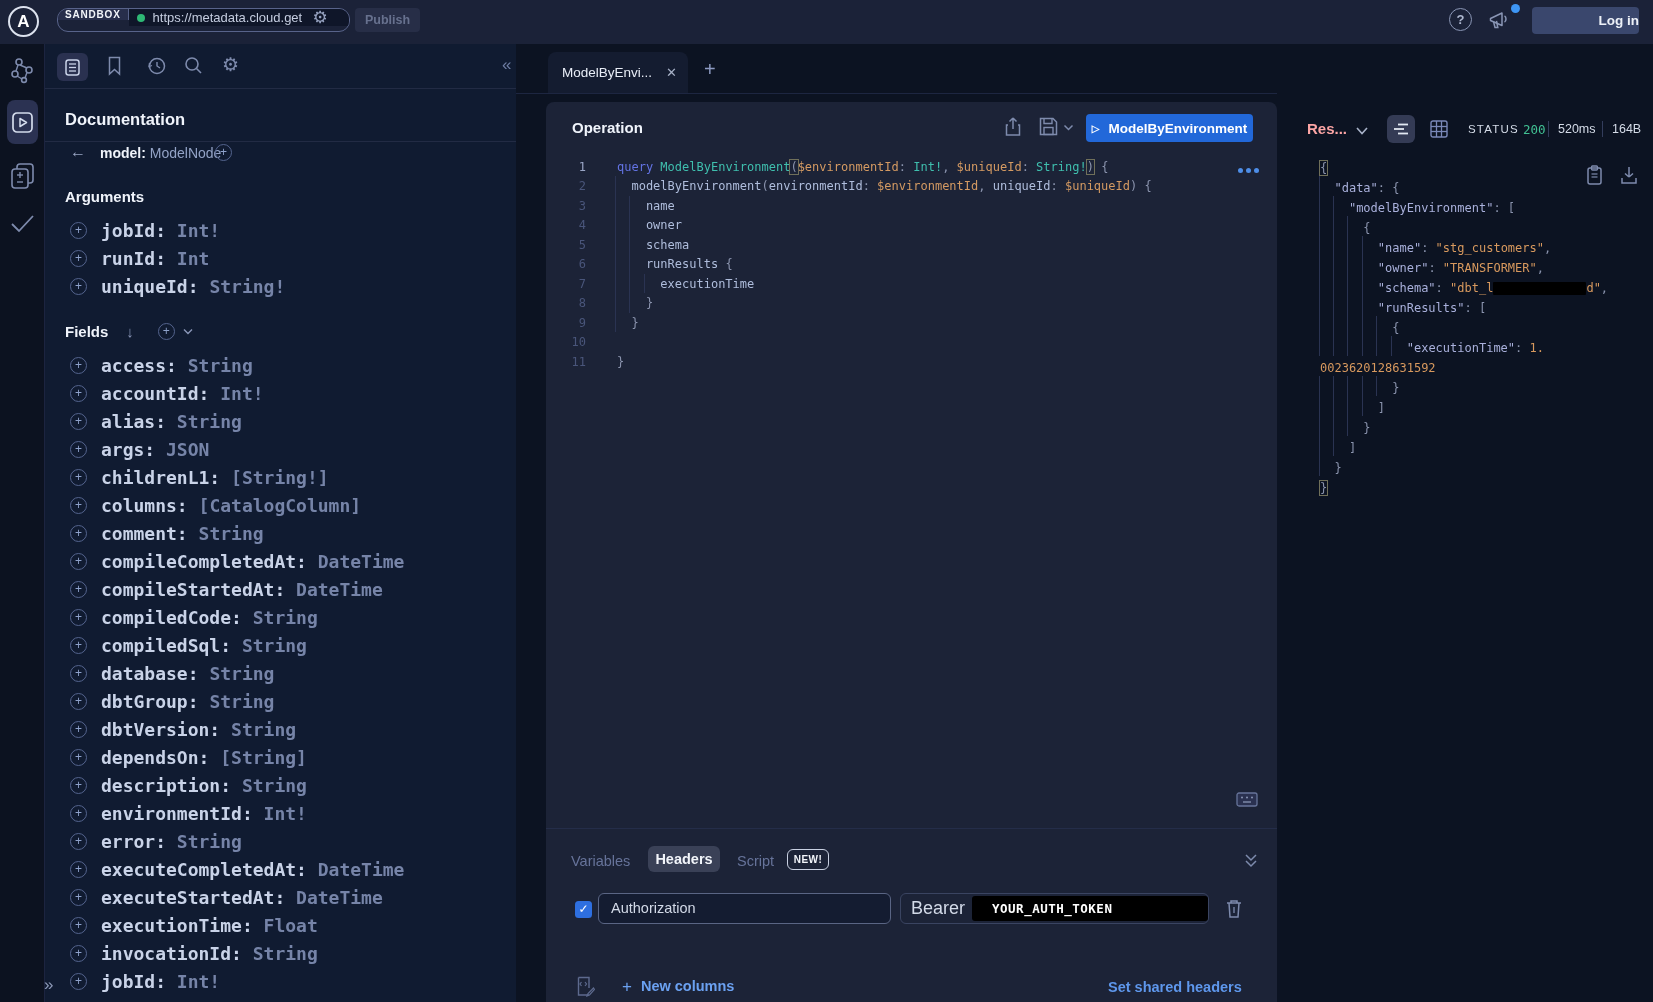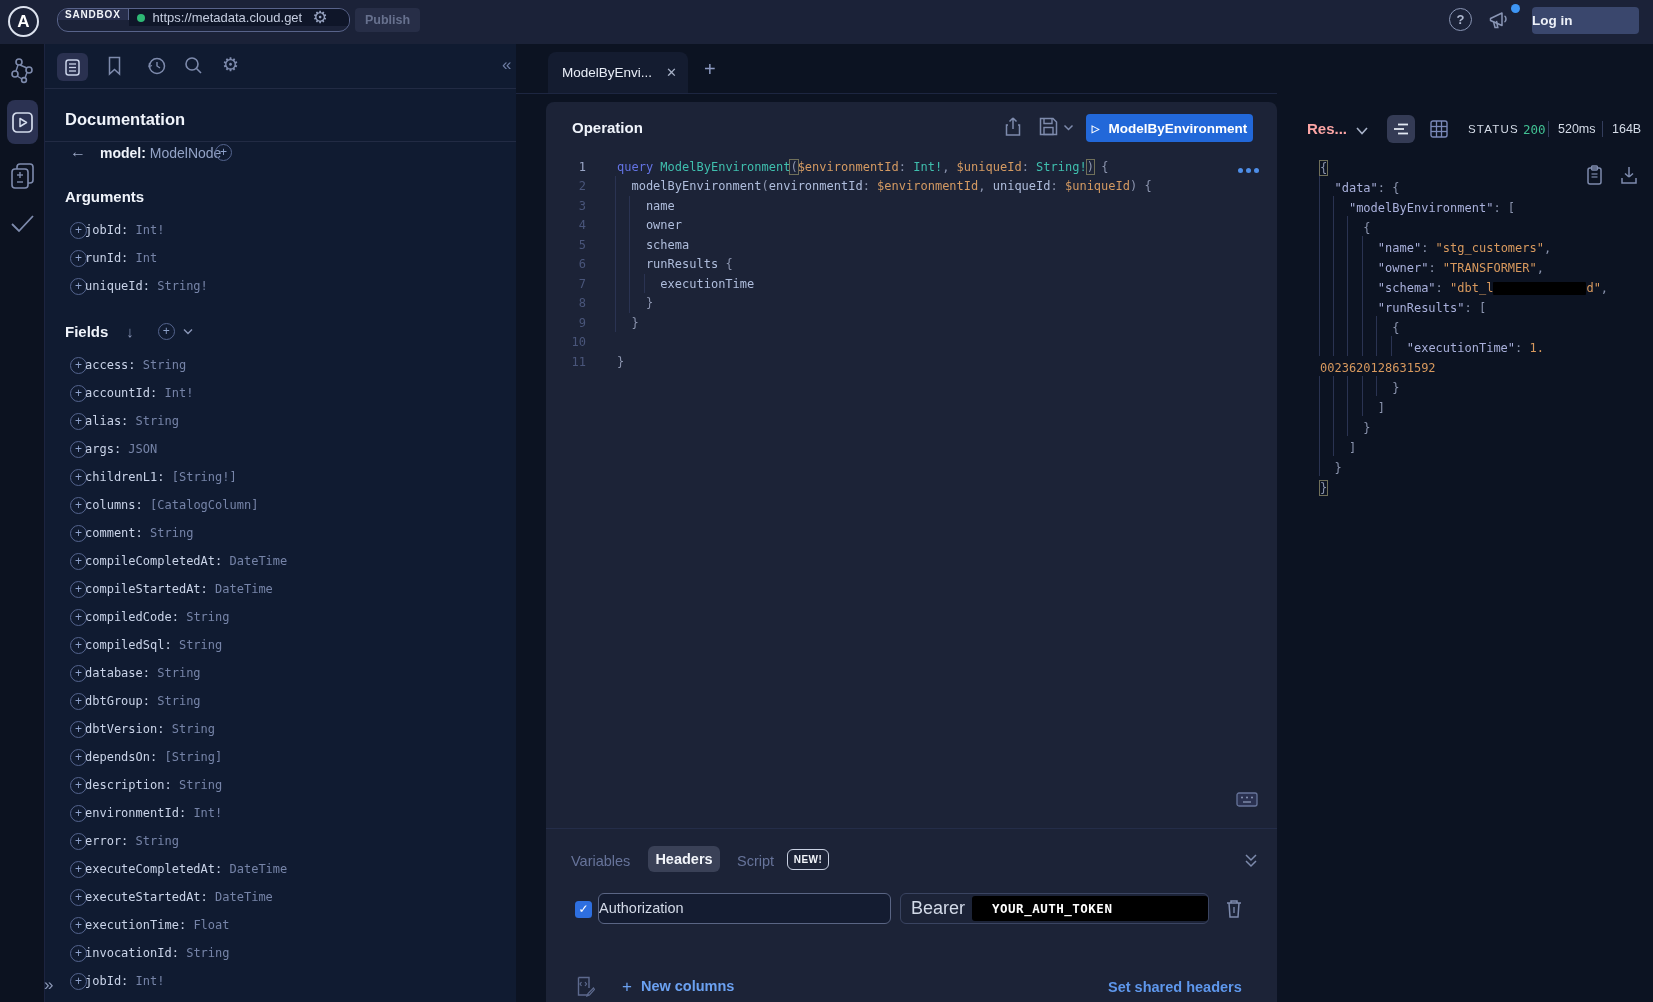--- a/index.html
+++ b/index.html
@@ -12,21 +12,21 @@
 #logo { position:absolute; left:8px; top:6px; width:31px; height:31px; border:2px solid #DCE2EE; border-radius:50%; color:#FFF; font-weight:bold; font-size:17px; text-align:center; line-height:27px; }
 #sandbox-group { position:absolute; left:57px; top:8px; height:24px; display:flex; align-items:flex-start; border:1px solid #58638A; border-radius:11px; overflow:hidden; }
 #sandbox-label { background:#272E4B; color:#F2F5FA; font-size:10px; font-weight:bold; letter-spacing:.8px; padding:0 7px; display:flex; align-items:center; border-right:1px solid #58638A; }
 #url-seg { background:#0F1629; display:flex; align-items:center; width:220px; padding:0 8px; }
 #url-dot { width:8px; height:8px; border-radius:50%; background:#2EB875; margin-right:8px; flex:none; }
 #url-text { font-size:13px; color:#C5CDE0; white-space:nowrap; overflow:hidden; width:158px; }
 #url-gear { color:#96A2C0; font-size:17px; line-height:1; margin-left:2px; }
 #publish-btn { position:absolute; left:355px; top:8px; height:24px; padding:0 10px; background:#272E47; border-radius:4px; color:#67718E; font-size:12.5px; font-weight:bold; line-height:24px; }
 #help-btn { position:absolute; left:1449px; top:8px; width:23px; height:23px; border:1.5px solid #8A96B5; border-radius:50%; color:#AEB8D0; font-size:13px; font-weight:bold; text-align:center; line-height:21px; }
 #mega-dot { position:absolute; left:1511px; top:4px; width:9px; height:9px; border-radius:50%; background:#3E96F5; }
-#login-btn { position:absolute; left:1532px; top:7px; width:107px; height:27px; background:#3A476D; border-radius:4px; color:#EDF1F8; font-size:13.5px; font-weight:bold; text-align:left; line-height:27px; }
+#login-btn { position:absolute; left:1532px; top:7px; width:107px; height:27px; background:#3A476D; border-radius:4px; color:#EDF1F8; font-size:13.5px; font-weight:bold; text-align:right; line-height:27px; }
 
 
 #rail { position:absolute; left:0; top:44px; width:45px; height:958px; background:#0C1220; border-right:1px solid #1C2440; }
 #rail-sel { position:absolute; left:7px; top:56px; width:31px; height:44px; background:#2B3252; border-radius:8px; }
 
 
 #docs { position:absolute; left:45px; top:44px; width:471px; height:958px; background:#101B31; }
 #doc-icon-sel { position:absolute; left:12px; top:9px; width:31px; height:28px; background:#2A3150; border-radius:6px; }
 #docs .hdr-divider { position:absolute; left:0; top:44px; width:471px; height:1px; background:#222B44; }
 #docs-title { position:absolute; left:20px; top:66px; font-size:16.5px; font-weight:600; color:#F0F4FB; }
@@ -37,21 +37,21 @@
 #crumb span { color:#93A3C6; }
 #crumb-plus { position:absolute; left:170px; top:100px; }
 #args-title { position:absolute; left:20px; top:144px; font-size:15px; font-weight:bold; color:#EFF3FA; }
 #fields-title-row { position:absolute; left:20px; top:277px; height:20px; display:flex; align-items:center; }
 #fields-title-row .ttl { font-size:15px; font-weight:bold; color:#F0F4FB; }
 #fields-title-row .sort { color:#8A96B8; font-size:15px; margin-left:18px; }
 #fields-title-row .plus-circle { margin-left:24px; }
 #fields-title-row .chev { margin-left:8px; }
 .doc-row { position:absolute; left:0; height:28px; width:471px; display:flex; align-items:center; }
 .doc-row .plus-circle { position:absolute; left:25px; }
-.doc-row .nm { position:absolute; left:40px; font-family:"DejaVu Sans Mono",monospace; font-size:12px; color:#C9D3E8; white-space:pre; }
+.doc-row .nm { position:absolute; left:56px; font-family:"DejaVu Sans Mono",monospace; font-size:18px; color:#C9D3E8; white-space:pre;font-weight:bold; }
 .doc-row .nm i { font-style:normal; color:#7684A8; }
 .plus-circle { width:17px; height:17px; border:1px solid #54648E; border-radius:50%; color:#8FA3CC; font-size:12px; line-height:15px; text-align:center; font-family:"Liberation Sans",sans-serif; }
 #collapse-docs { position:absolute; left:457px; top:11px; font-size:17px; color:#6E7DA3; }
 #expand-rail { position:absolute; left:44px; top:975px; font-size:17px; color:#8E9AB8; }
 
 
 #tab { position:absolute; left:548px; top:52px; width:140px; height:42px; background:#141C30; border-radius:8px 8px 0 0; }
 #tab-label { position:absolute; left:14px; top:13px; font-size:13.5px; color:#E8EDF6; }
 #tab-close { position:absolute; right:11px; top:13px; font-size:13px; color:#A8B2C8; }
 #tab-add { position:absolute; left:704px; top:58px; font-size:20px; color:#8D9AC2; font-weight:400; }
@@ -80,21 +80,21 @@
 .tk-redact { display:inline-block; width:93px; height:13px; background:#000; vertical-align:-2px; border-radius:1px; }
 #kbd-icon { position:absolute; left:690px; top:690px; }
 #op-divider { position:absolute; left:0; top:726px; width:731px; height:1px; background:#242D49; }
 
 
 .btab { position:absolute; top:751px; font-size:14.5px; color:#66739A; }
 #btab-headers { position:absolute; left:102px; top:744px; width:72px; height:26px; background:#3A4157; border-radius:6px; color:#F2F5FA; font-size:14.5px; font-weight:bold; text-align:center; line-height:26px; }
 #new-badge { position:absolute; left:241px; top:747px; width:42px; height:21px; border:1px solid #C9D1E2; border-radius:6px; color:#F2F5FA; font-size:10px; font-weight:bold; letter-spacing:.5px; text-align:center; line-height:19px; }
 #bp-collapse { position:absolute; left:697px; top:751px; }
 #hdr-checkbox { position:absolute; left:29px; top:799px; width:17px; height:17px; background:#2E6FE0; border-radius:3.5px; color:#FFF; font-size:12px; text-align:center; line-height:17px; }
-#hdr-name { position:absolute; left:52px; top:791px; width:293px; height:31px; border:1px solid #5A6584; border-radius:6px; background:#141C31; color:#D3DAE8; font-size:14.5px; line-height:29px; }
+#hdr-name { position:absolute; left:52px; top:791px; width:293px; height:31px; border:1px solid #5A6584; border-radius:6px; background:#141C31; color:#D3DAE8; font-size:14.5px; line-height:29px; padding-left:12px; }
 #hdr-value { position:absolute; left:354px; top:791px; width:309px; height:31px; border:1px solid #3A4461; border-radius:6px; display:flex; align-items:center; }
 #hdr-value .prefix { color:#D3DAE8; font-size:18px; margin-left:10px; }
 #token-box { margin-left:7px; width:248px; height:25px; background:#000; border-radius:3px; color:#FFF; font-family:"DejaVu Sans Mono",monospace; font-size:12.5px; font-weight:bold; line-height:25px; padding-left:20px; letter-spacing:.5px; }
 #hdr-trash { position:absolute; left:679px; top:796px; }
 #nh-icon { position:absolute; left:31px; top:874px; }
 #new-header-btn { position:absolute; left:76px; top:875px; color:#6BA1F1; font-size:14.5px; font-weight:bold; }
 #new-header-btn .pl { font-weight:400; font-size:17px; margin-right:9px; vertical-align:-1px; }
 #shared-headers-btn { position:absolute; left:562px; top:877px; color:#5E97EC; font-size:14.5px; font-weight:bold; }
 
 

